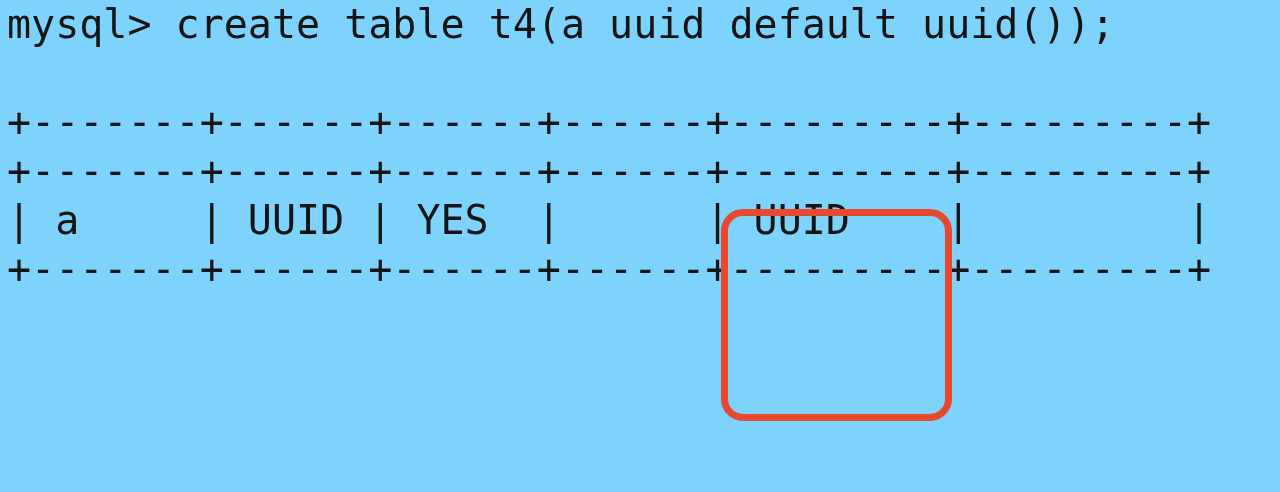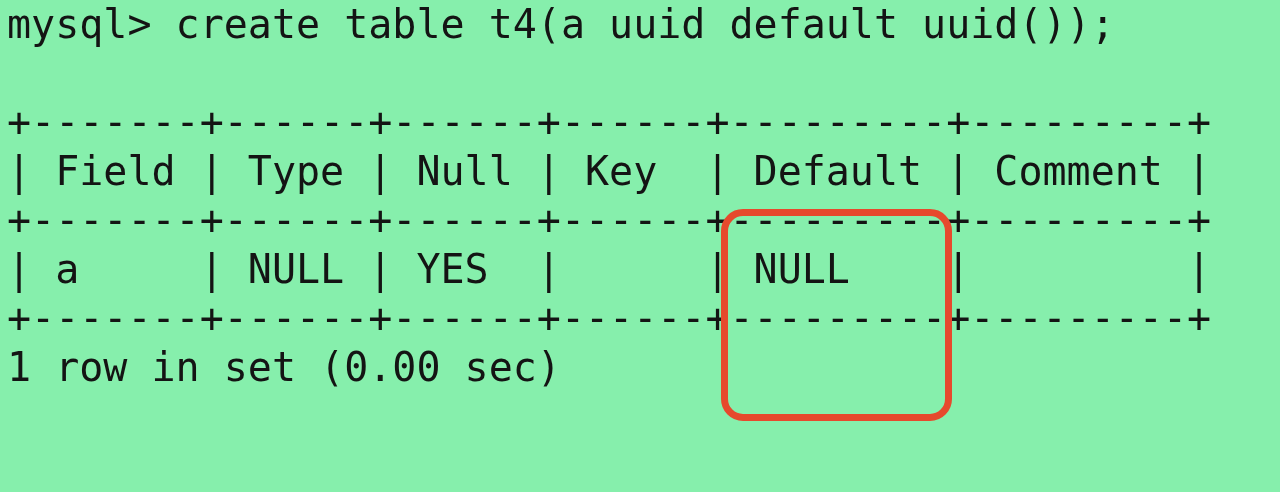--- a/index.html
+++ b/index.html
@@ -9,21 +9,21 @@
   body {
     width: 1280px;
     height: 492px;
     background: #ffffff;
     overflow: hidden;
   }
   .screen {
     position: relative;
     width: 1280px;
     height: 492px;
-    background: #86efac;
+    background: #7dd3fc;
   }
   .terminal {
     position: absolute;
     left: 7px;
     top: 0;
     margin: 0;
     font-family: "DejaVu Sans Mono", monospace;
     font-size: 40px;
     line-height: 49px;
     font-variant-ligatures: none;
@@ -47,20 +47,18 @@
   }
 </style>
 </head>
 <body style="background: rgb(255, 255, 255);">
 
 <div class="screen">
   <div class="terminal" style="color: rgb(20, 20, 20);">
       <div class="line">mysql&gt; create table t4(a uuid default uuid());</div>
       <div class="line"></div>
       <div class="line">+-------+------+------+------+---------+---------+</div>
-      <div class="line">| Field | Type | Null | Key  | Default | Comment |</div>
       <div class="line">+-------+------+------+------+---------+---------+</div>
-      <div class="line">| a     | NULL | YES  |      | NULL    |         |</div>
+      <div class="line">| a     | UUID | YES  |      | UUID    |         |</div>
       <div class="line">+-------+------+------+------+---------+---------+</div>
-      <div class="line">1 row in set (0.00 sec)</div>
     </div>
   <div class="highlight-box" style="border-color: rgb(230, 73, 45);"></div>
 </div>
 
 </body></html>

